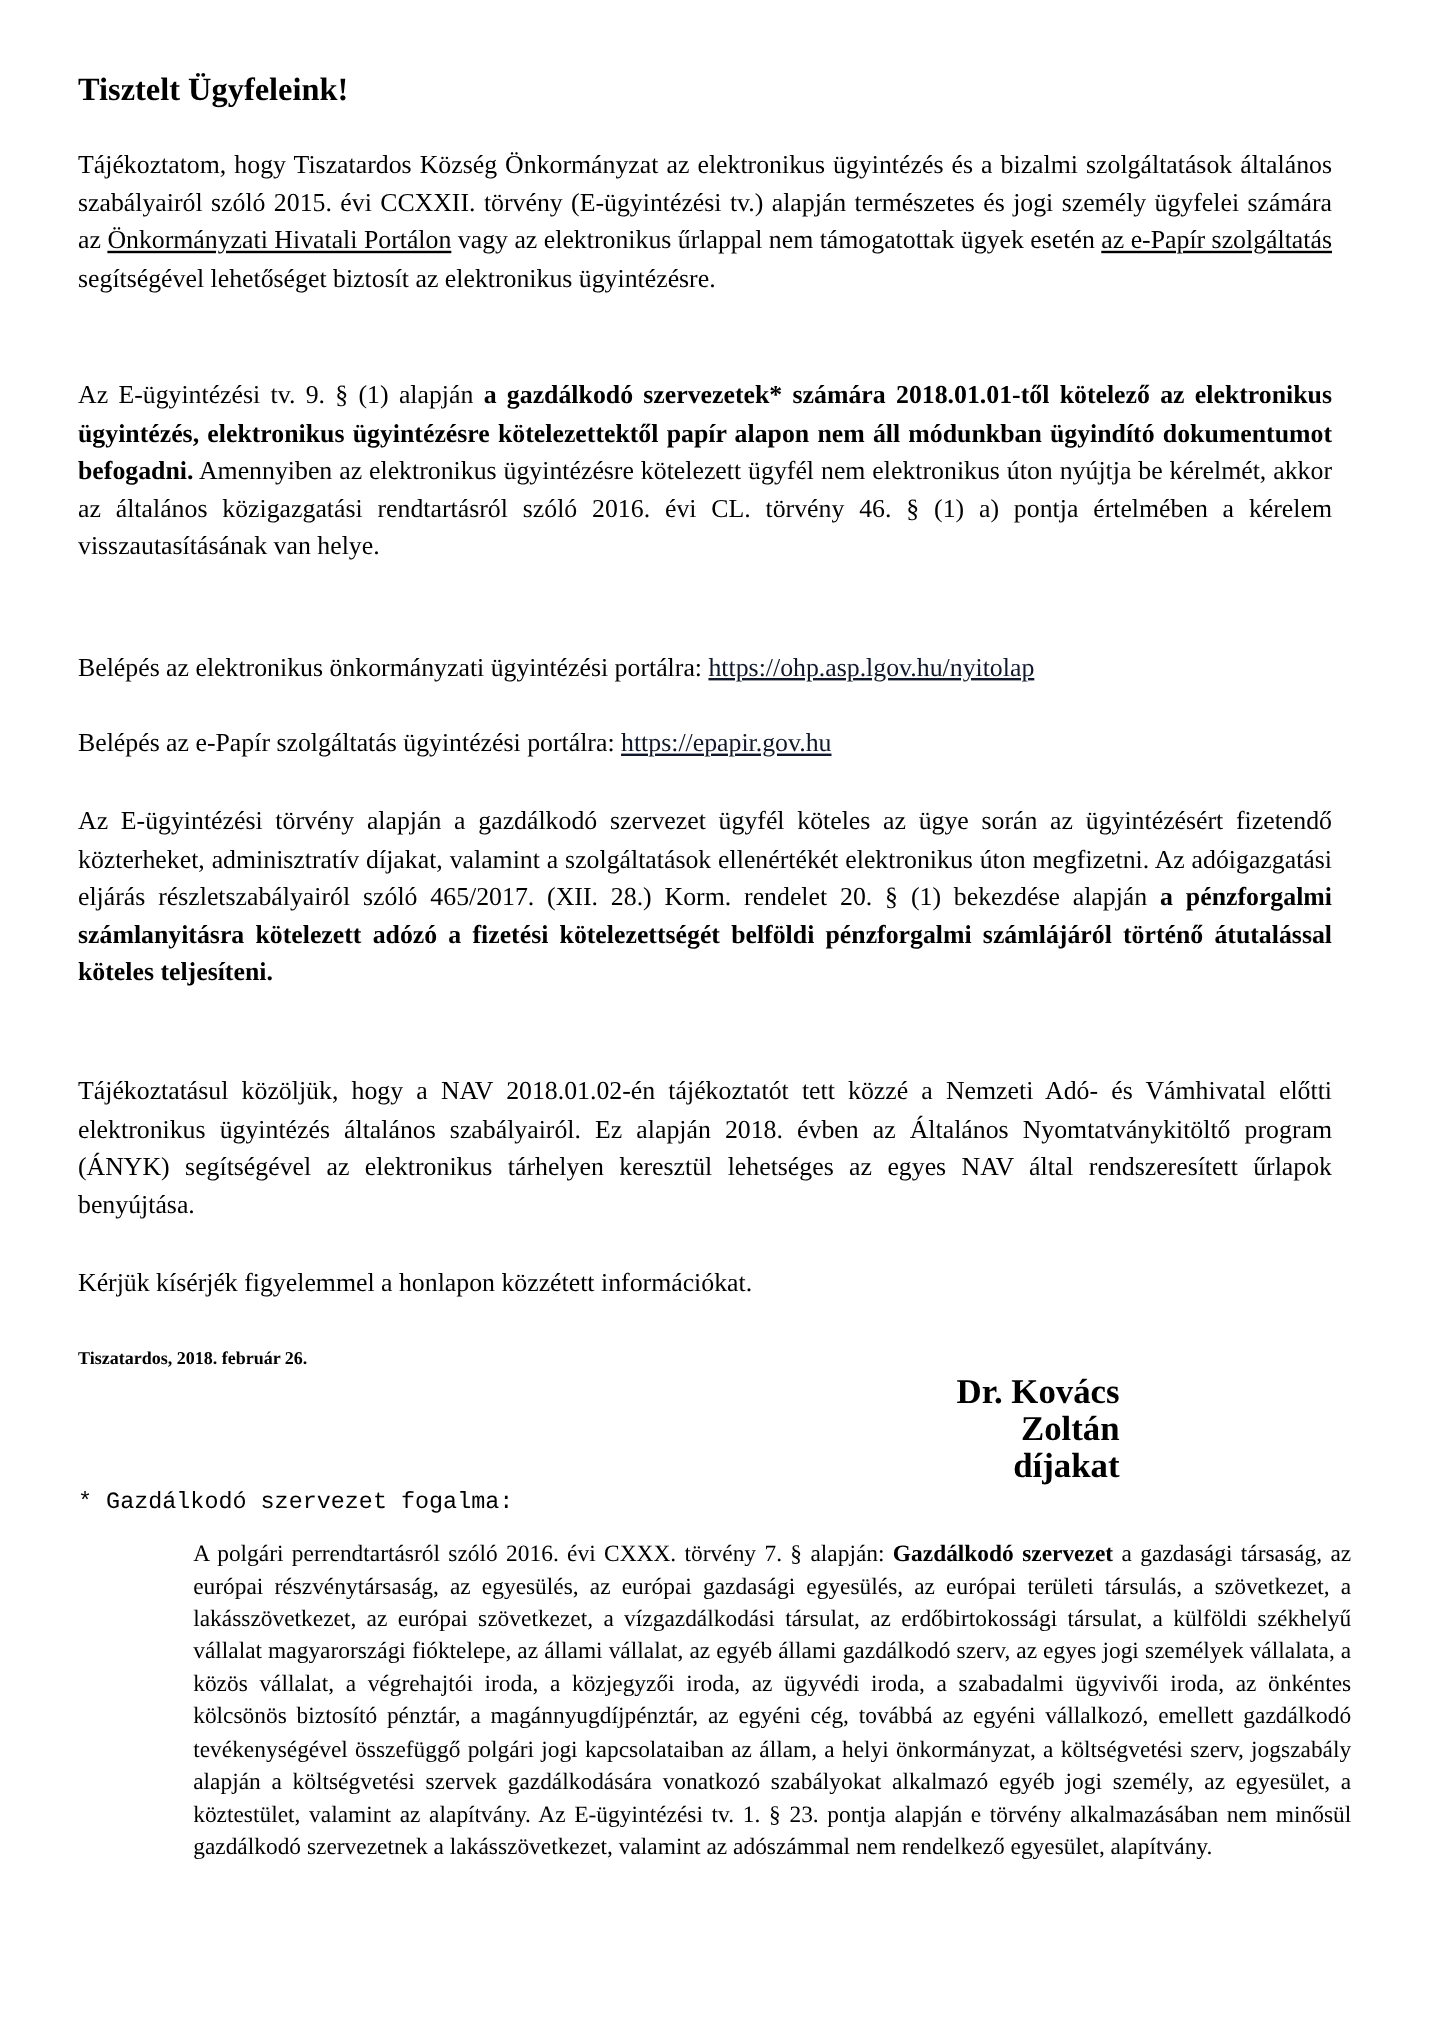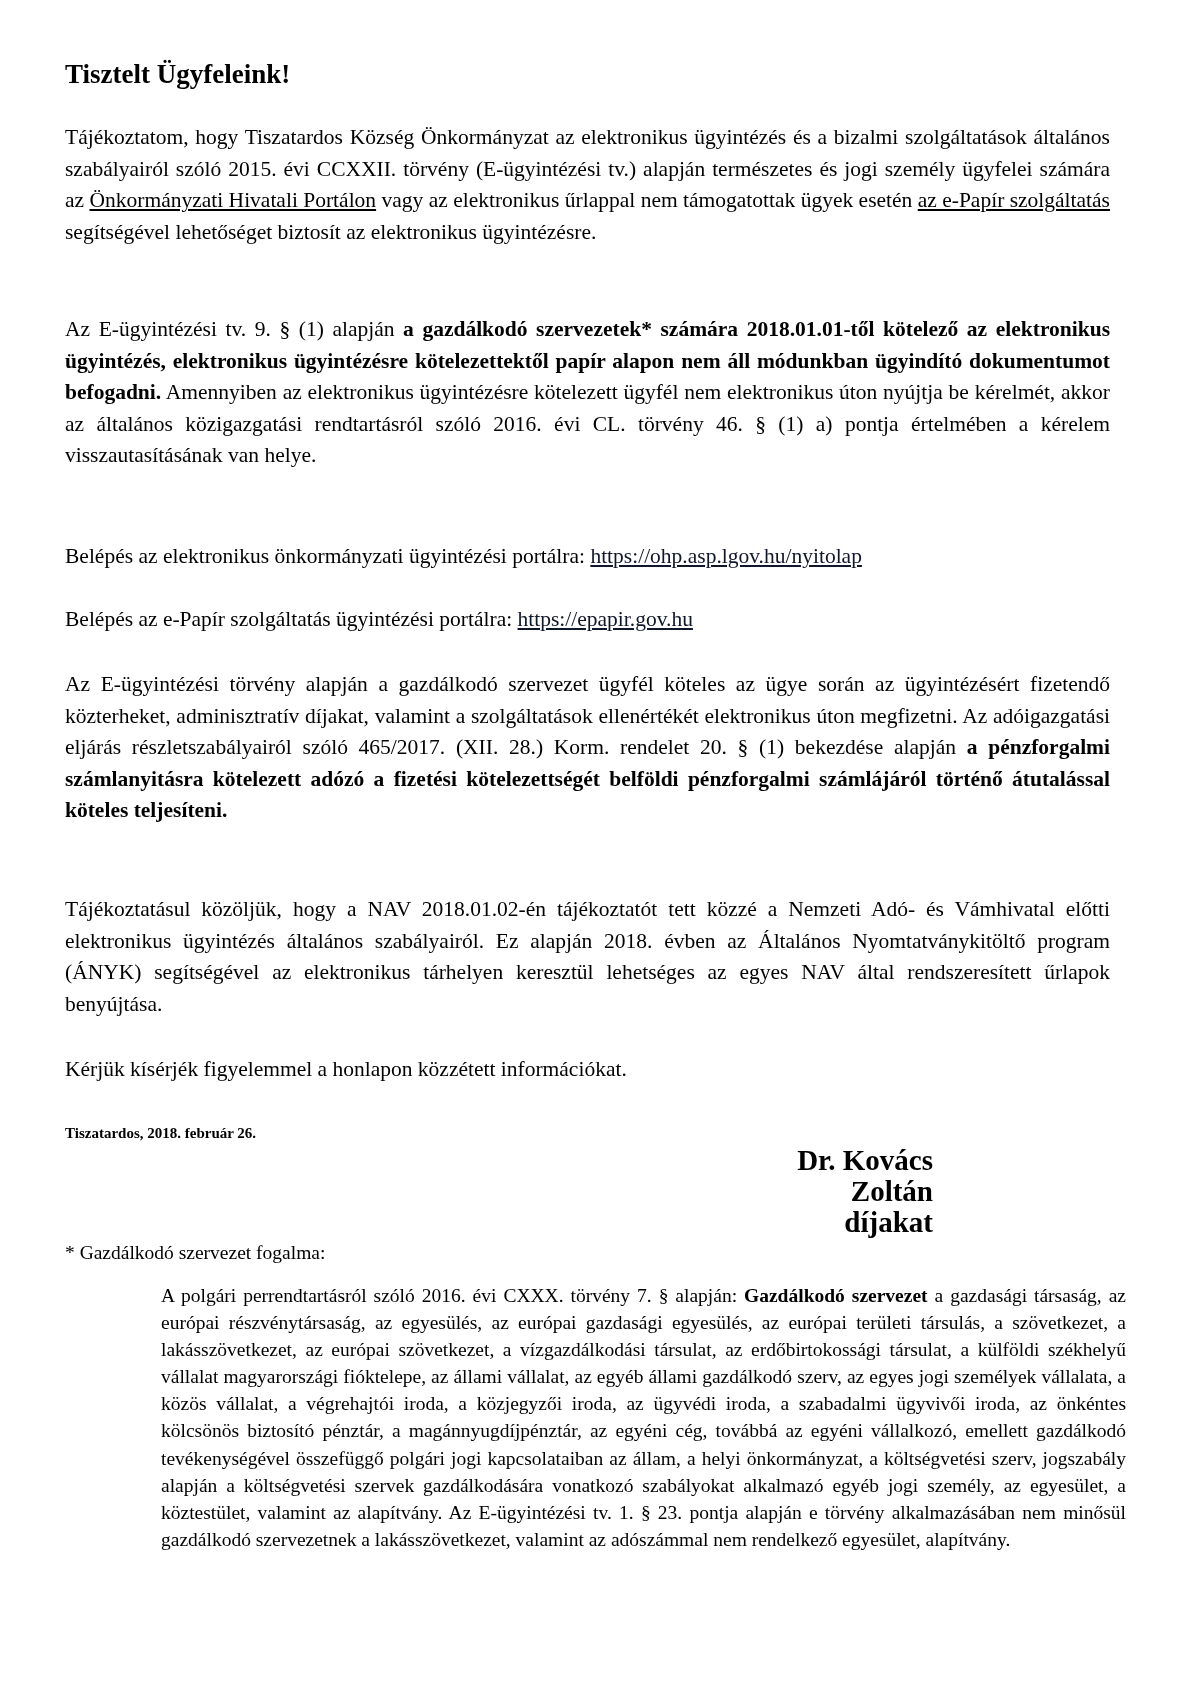--- a/index.html
+++ b/index.html
@@ -14,21 +14,21 @@
   a.link { color: #0f172a; text-decoration: underline; }
   .p1 { top: 122px; }
   .p2 { top: 314px; }
   .l1 { top: 541px; }
   .l2 { top: 604px; }
   .p3 { top: 669px; }
   .p4 { top: 894px; }
   .p5 { top: 1054px; }
   .date { position: absolute; left: 0; top: 1118px; font-size: 15px; font-weight: bold; line-height: 31.6px; margin: 0; }
   .sig { position: absolute; left: 653px; top: 1145px; width: 215px; text-align: right; font-size: 29px; font-weight: bold; line-height: 31px; }
-  .fn-head { position: absolute; left: 0; top: 1239px; font-size: 19.5px; line-height: 27px; margin: 0; }
+  .fn-head { position: absolute; left: 0; top: 1239px; font-size: 19.5px; line-height: 27px; margin: 0; font-family: Liberation Mono, monospace; }
   .fn-body { position: absolute; left: 80px; top: 1266px; width: 965px; margin: 16px; font-size: 19.5px; line-height: 27.1px;
              text-align: justify; text-align-last: left; }
 </style>
 </head>
 <body>
 
 <div class="page">
 
   <h1 class="title">Tisztelt Ügyfeleink!</h1>
 

